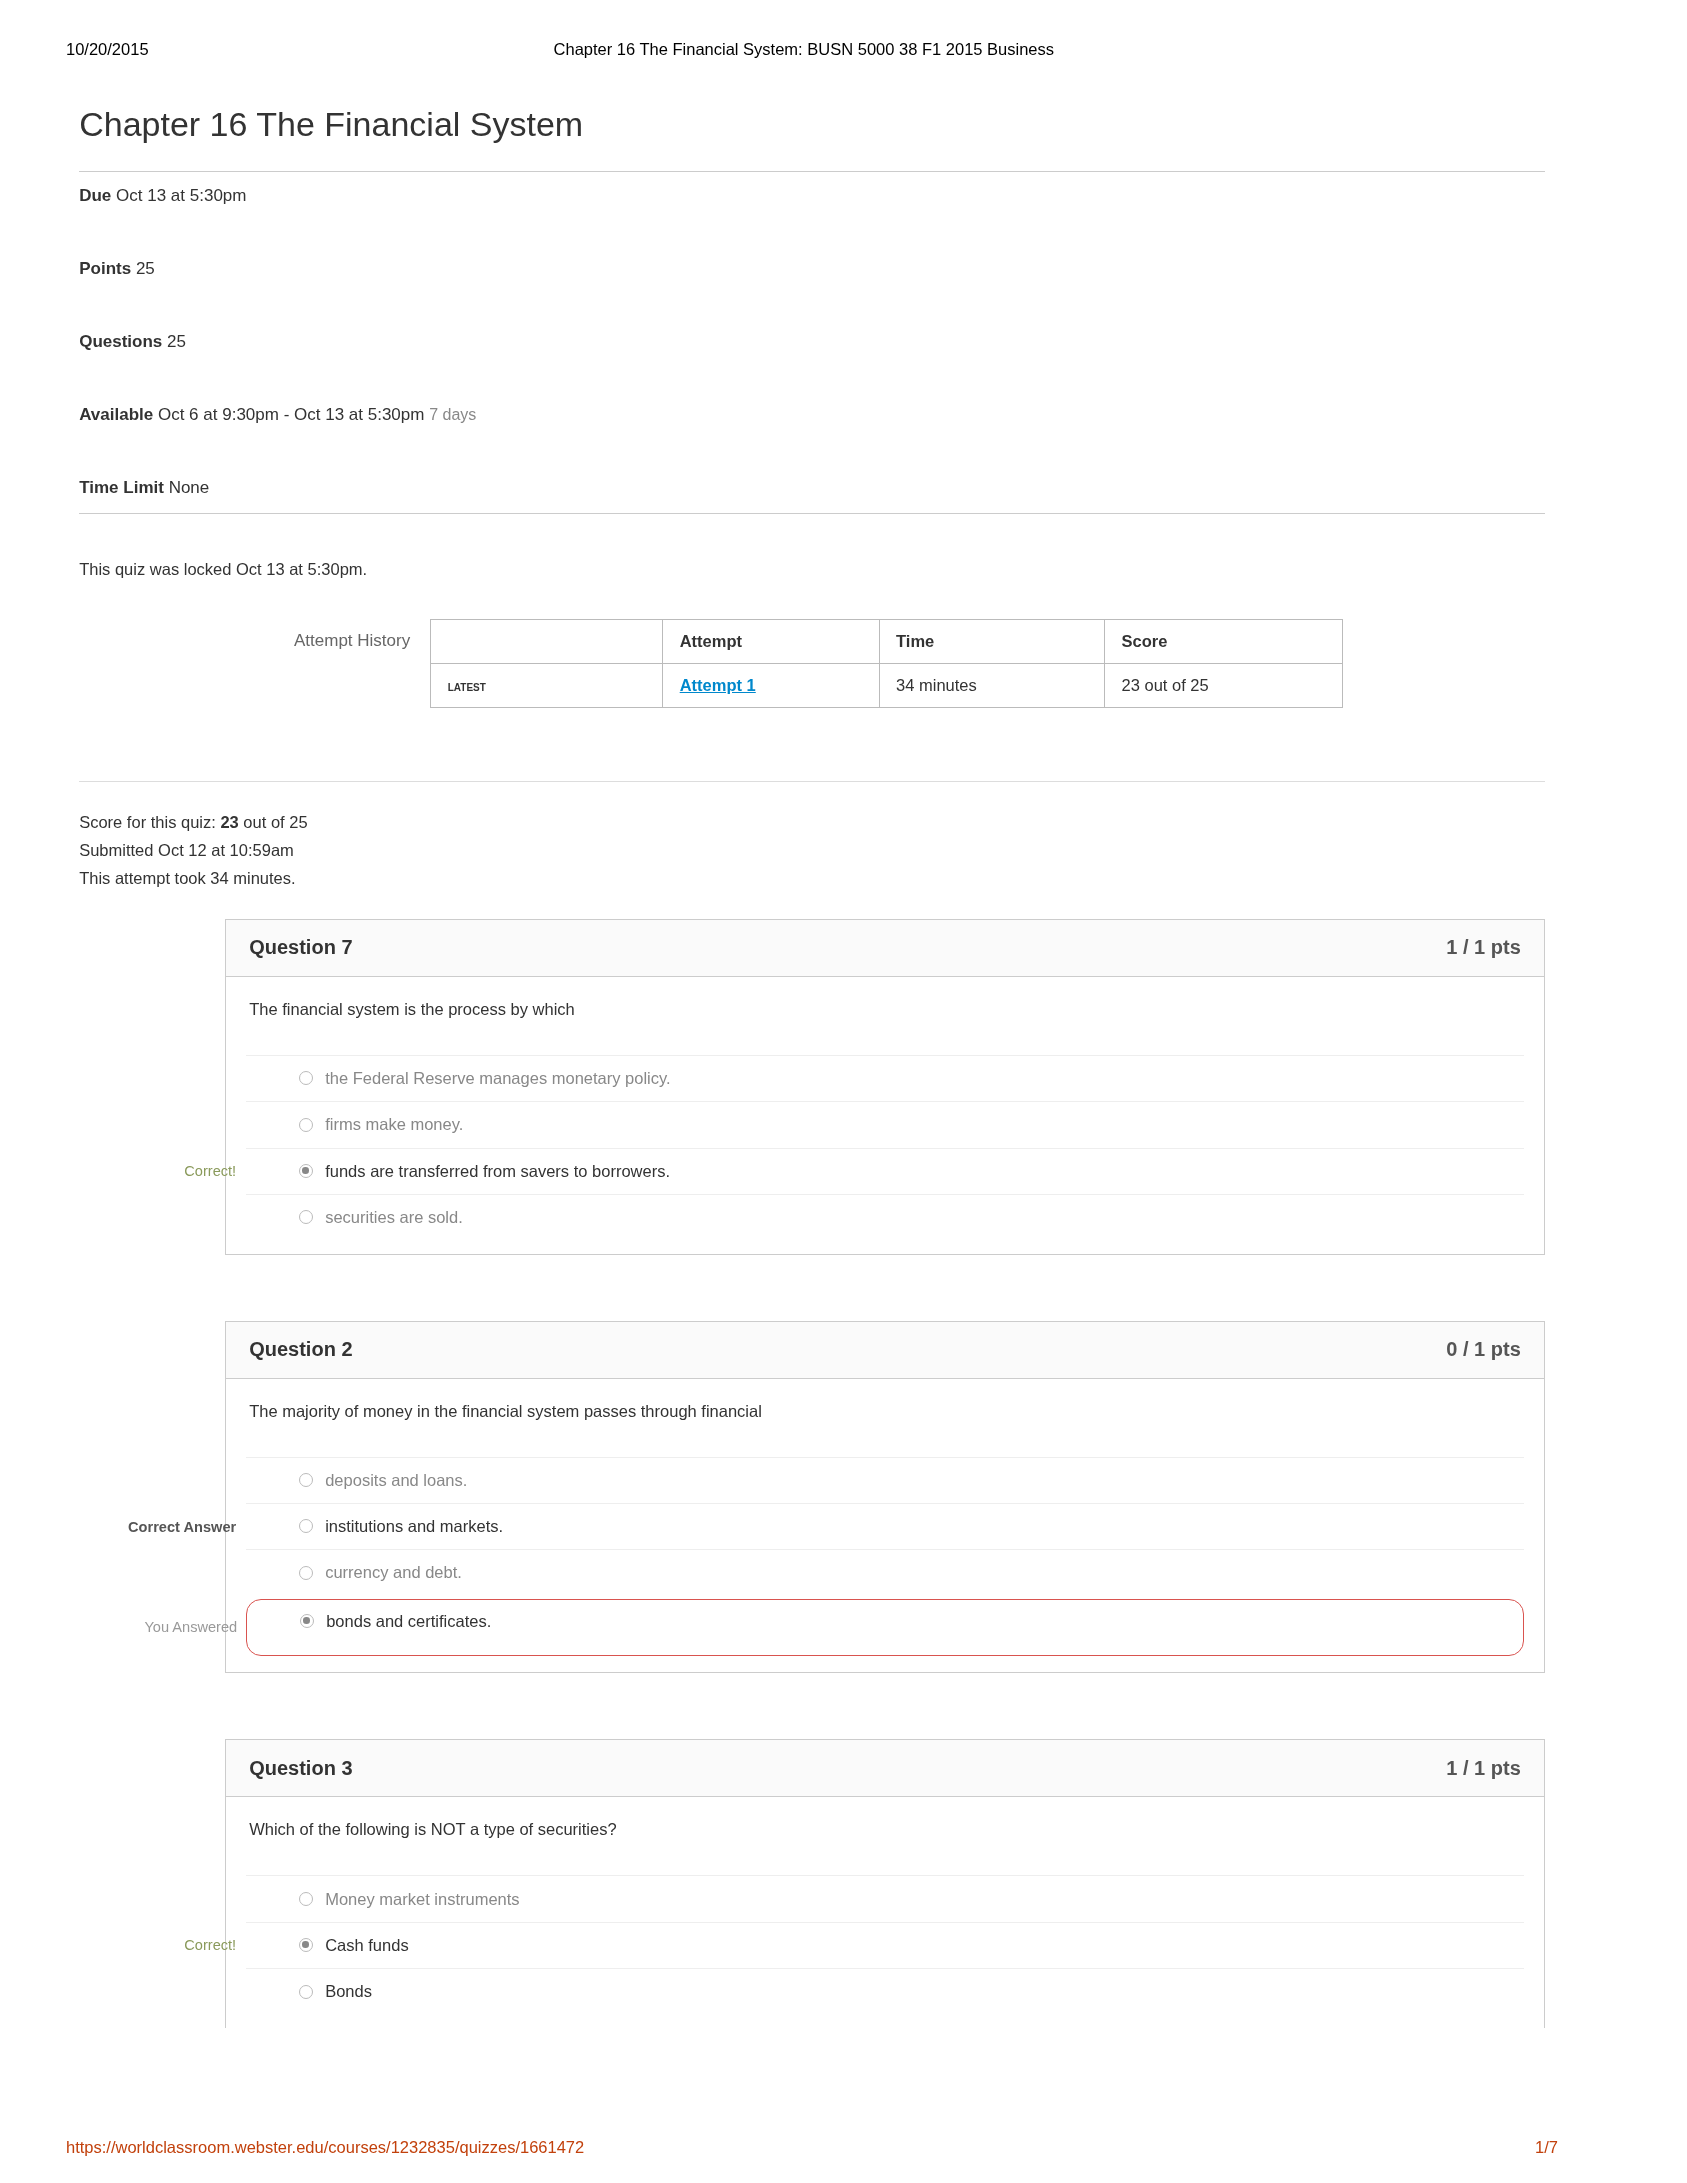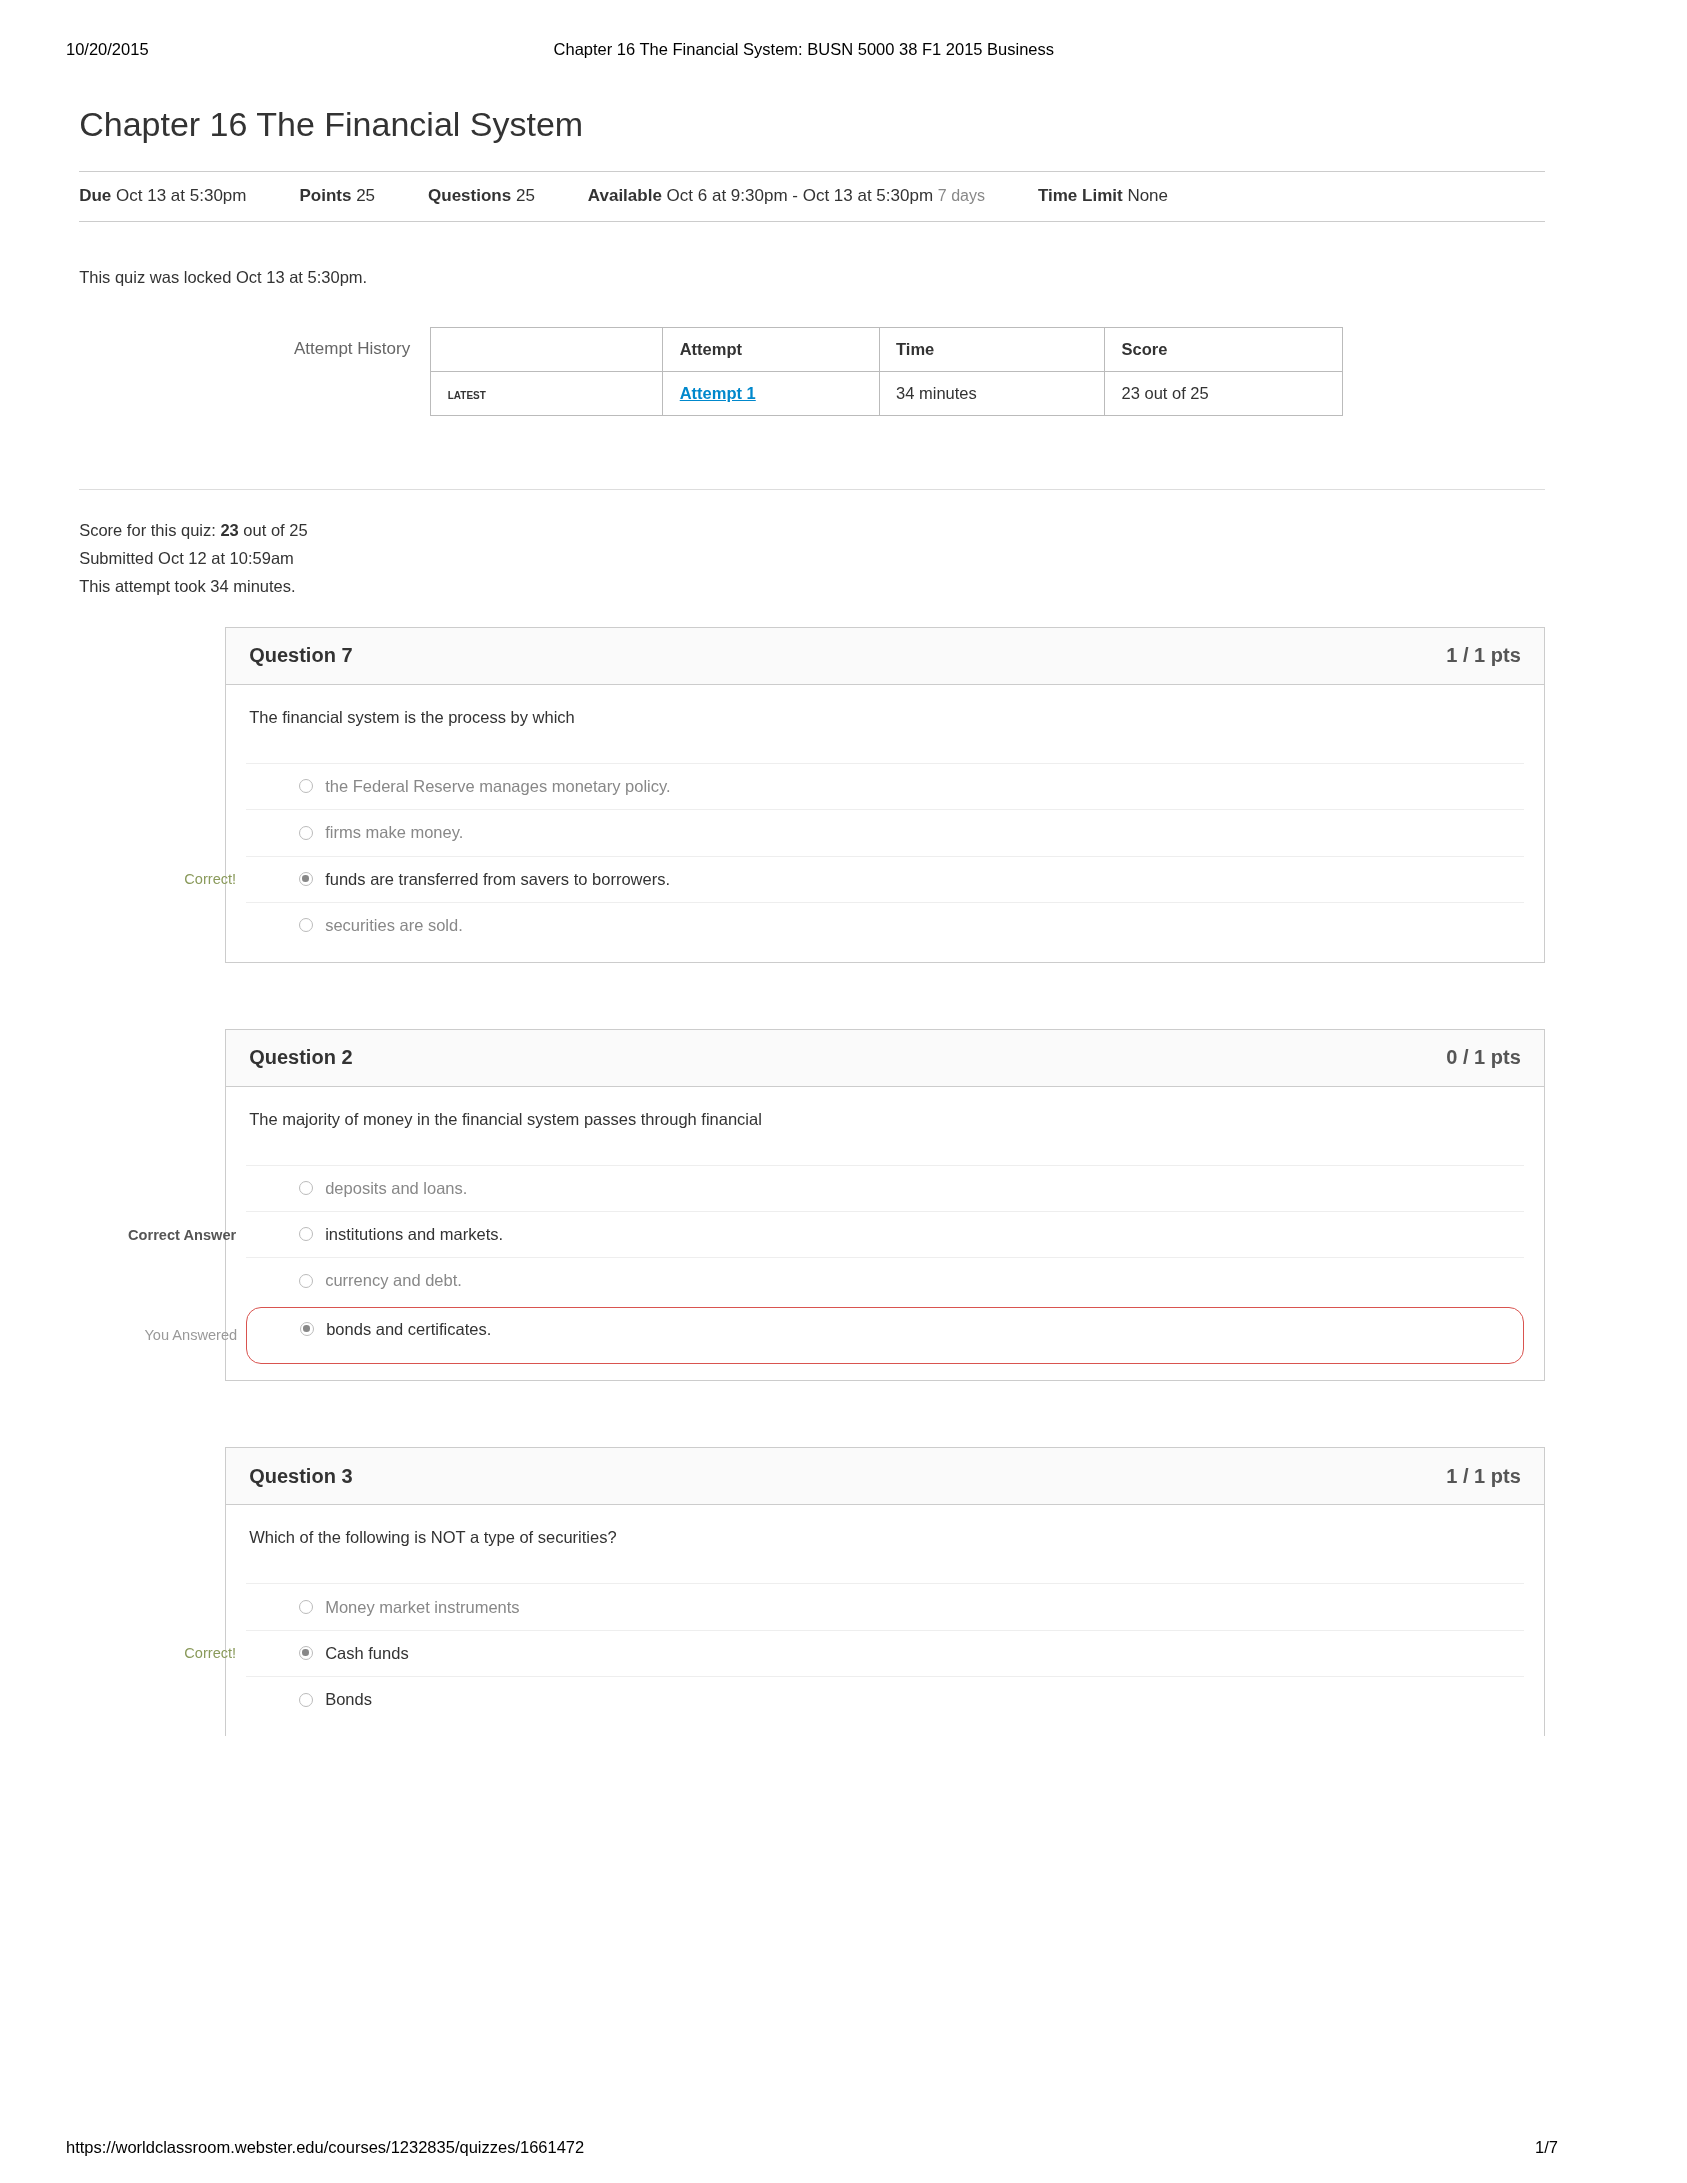--- a/index.html
+++ b/index.html
@@ -38,20 +38,21 @@
     margin: 0 0 26.5px 0;
   }
   .meta-bar {
     border-top: 0.7px solid #ccc;
     border-bottom: 0.7px solid #ccc;
     padding: 14.6px 0;
     display: flex;
     gap: 53px;
     font-size: 17px;
     color: #333;
+    flex-direction: column;
   }
   .meta-bar .item b {
     font-weight: bold;
   }
   .meta-bar .light {
     color: #888;
     font-size: 16px;
   }
   .locked-msg {
     font-size: 16.5px;
@@ -188,21 +189,21 @@
   .side-label.correct-ans { color: #555; font-weight: bold; font-size: 14.6px; }
   .side-label.you-answered { color: #999; font-size: 14.6px; }
   .footer {
     position: absolute;
     bottom: 26.5px;
     left: 66px;
     right: 66px;
     display: flex;
     justify-content: space-between;
     font-size: 16.5px;
-    color: #000000;
+    color: #c2410c;
   }
 </style>
 </head>
 <body>
 
 <div class="page">
   <div class="print-header">
     <div>10/20/2015</div>
     <div class="center">Chapter 16 The Financial System: BUSN 5000 38 F1 2015 Business</div>
     <div style="width:99px"></div>

